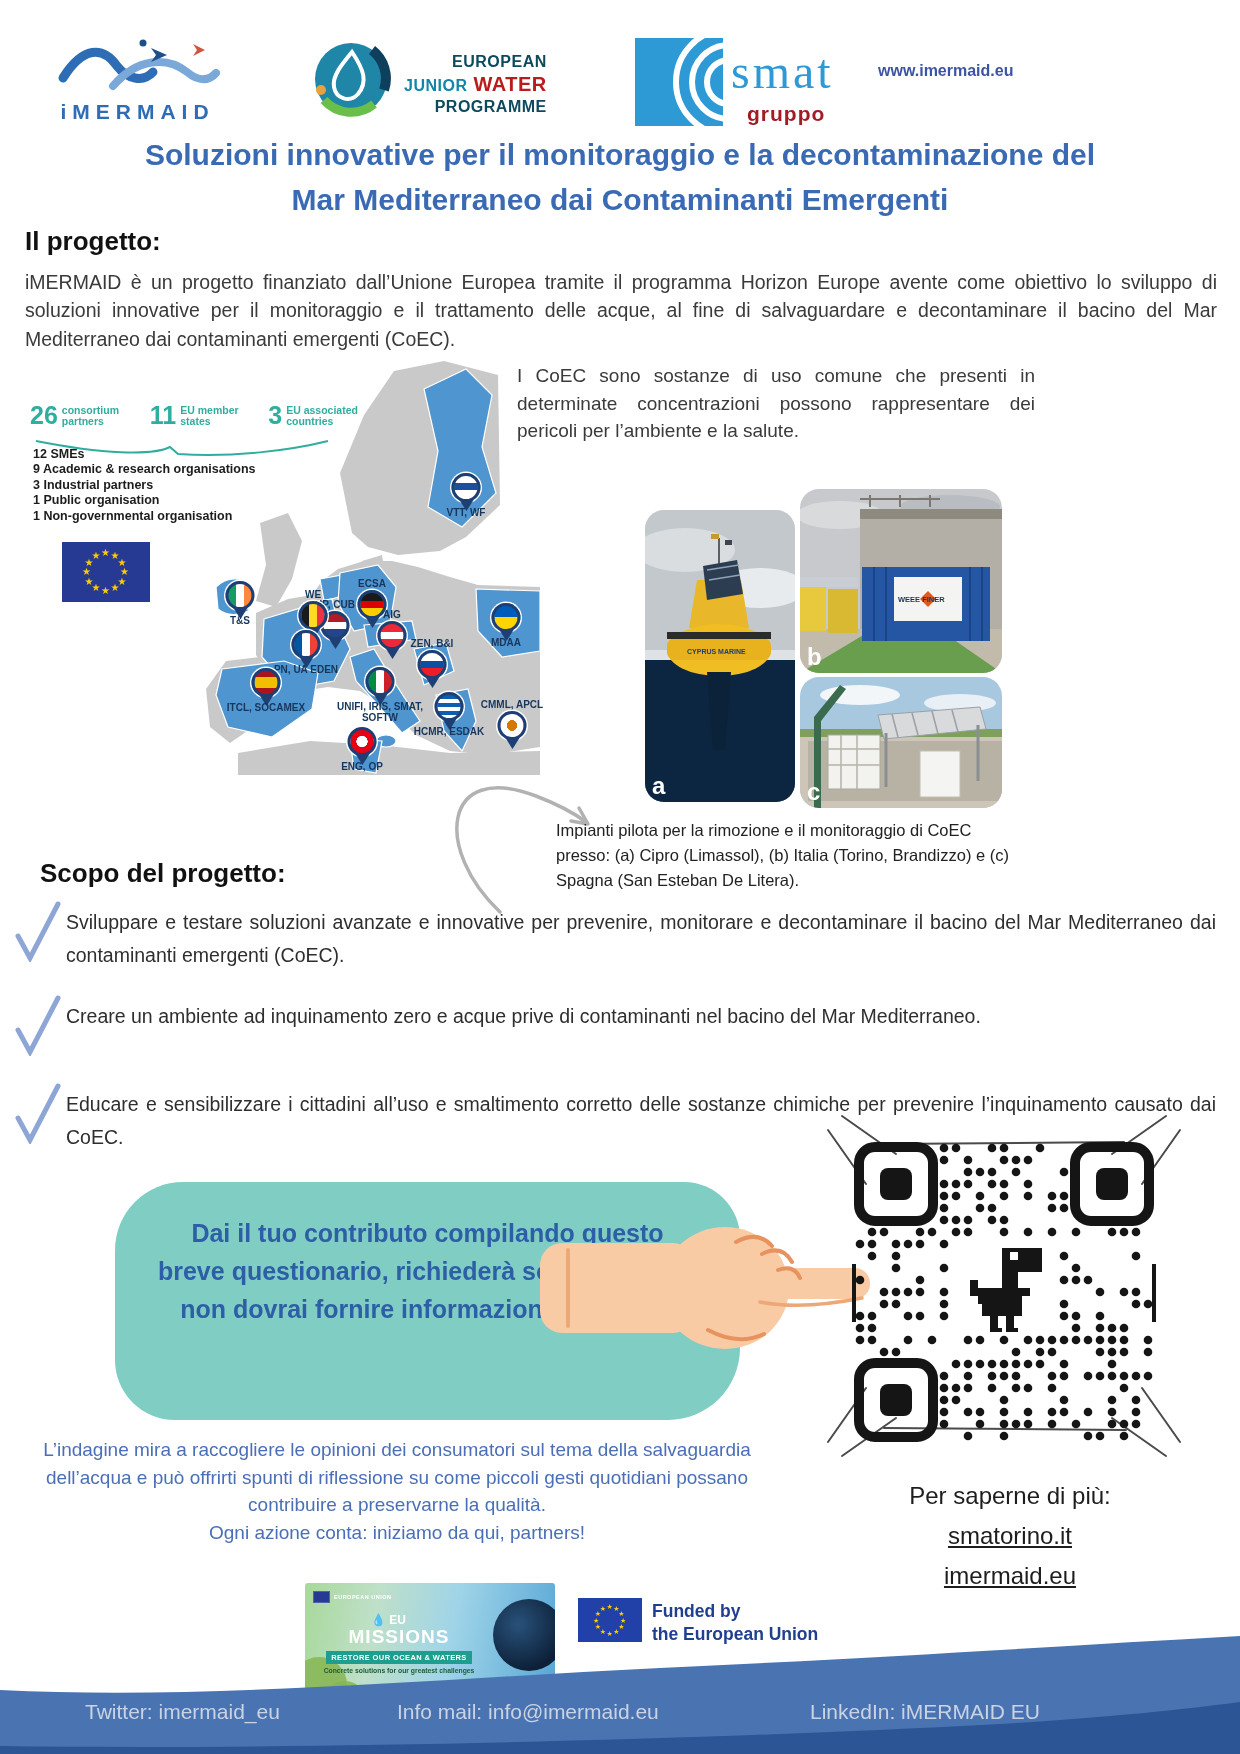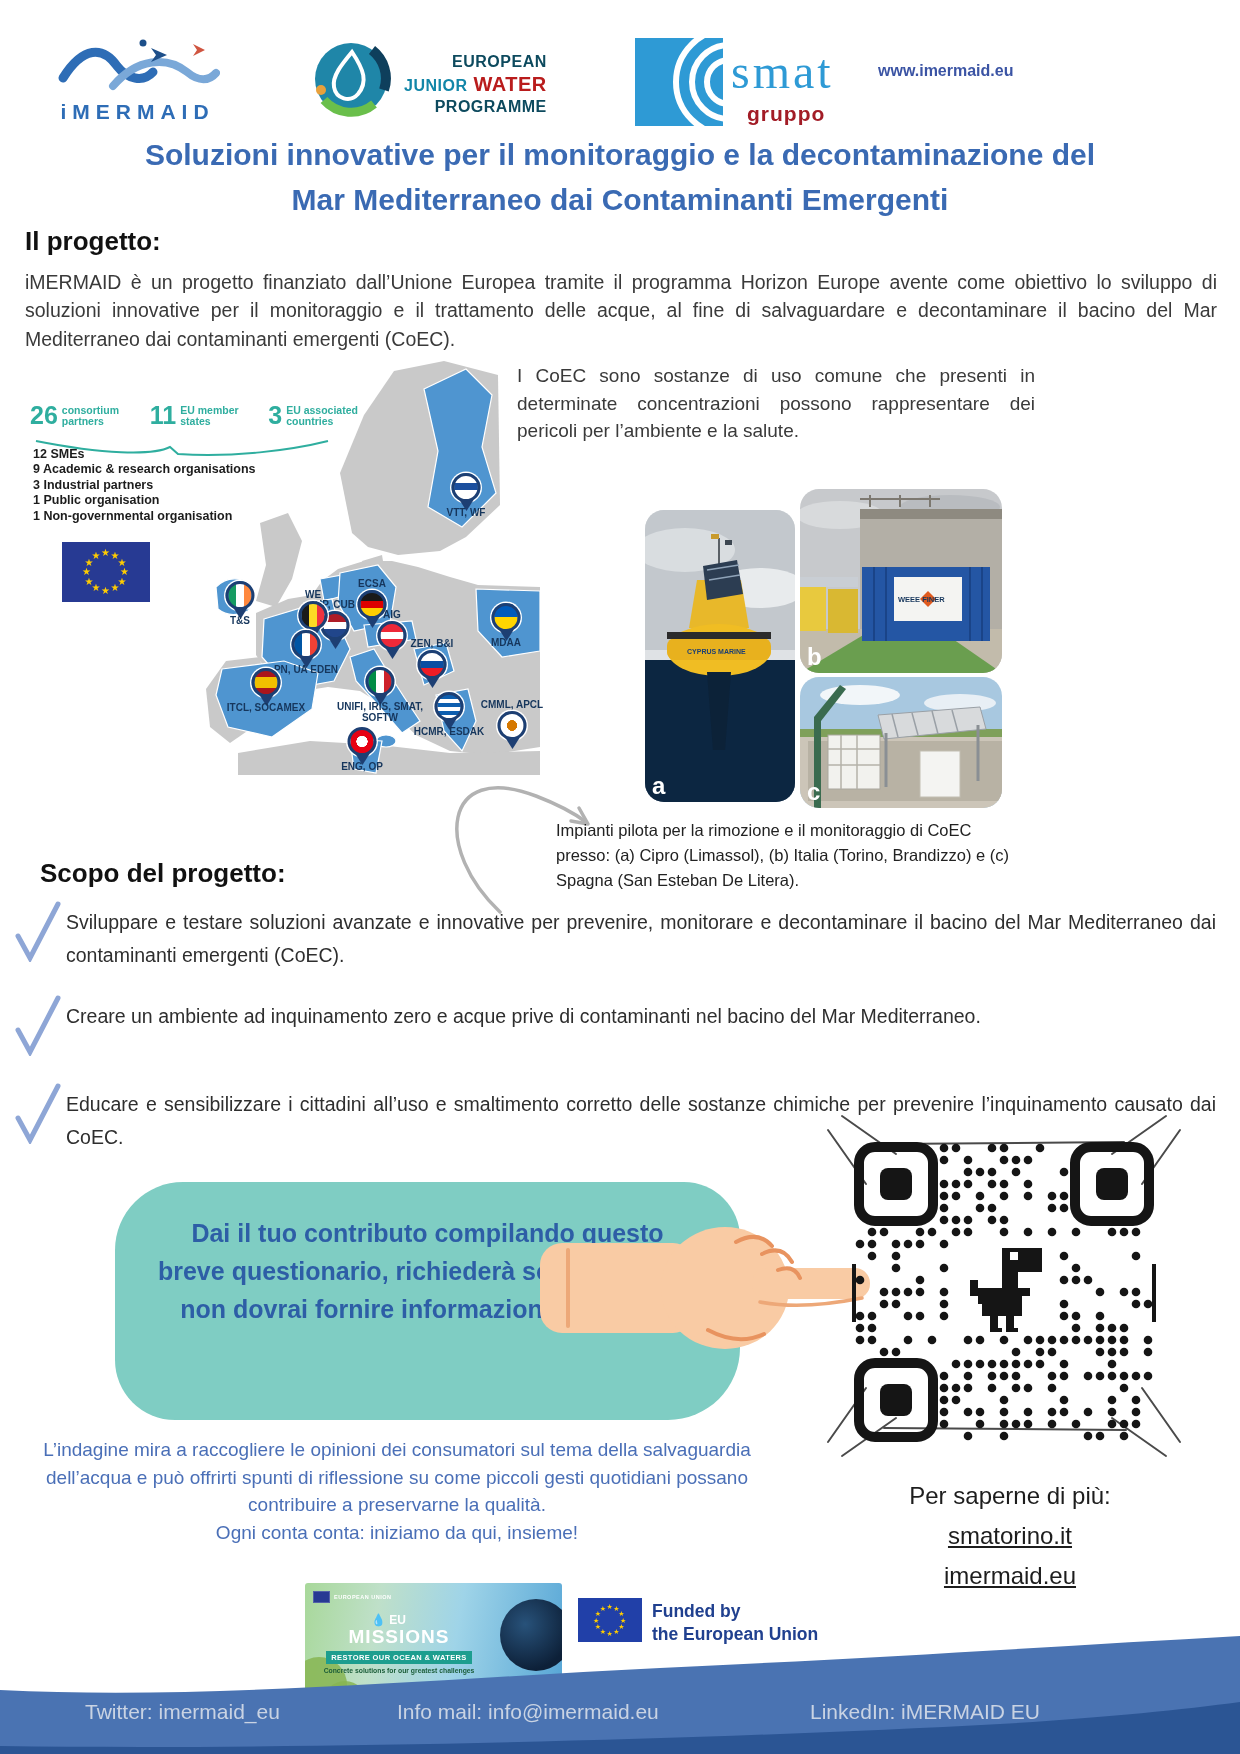--- a/index.html
+++ b/index.html
@@ -41,21 +41,21 @@
   .scopo-item{font-size:19.5px;line-height:1.7;text-align:justify;color:#2e2e2e;width:1150px;}
   
   .bubble{background:#7fcdc3;border-radius:68px 56px 72px 60px;color:#2d5ea6;font-weight:bold;
           font-size:25px;line-height:1.52;text-align:center;padding:32px 42px;box-sizing:border-box;}
   .survey-note{width:738px;text-align:center;color:#4a6fb7;font-size:19px;line-height:1.45;}
   .more-info{width:380px;display:flex;flex-direction:column;align-items:center;gap:12px;color:#1d1d1d;}
   .more-info-heading{font-size:24px;}
   .more-link{font-size:24px;text-decoration:underline;color:#1d1d1d;}
   
   .missions{background:linear-gradient(100deg,#a8d89a 0%,#bfe0c9 28%,#9fd4e8 58%,#57a6d6 100%);
-            border-radius:3px;overflow:hidden;padding-left:7px;}
+            border-radius:3px;overflow:hidden;}
   .missions-chip{position:absolute;left:8px;top:8px;display:flex;align-items:center;gap:4px;}
   .missions-chip-flag{width:15px;height:10px;background:#273a93;border:1px solid #ffffff33;}
   .missions-chip-text{font-size:5.5px;color:#ffffff;font-weight:bold;letter-spacing:.5px;}
   .missions-center{position:absolute;left:14px;top:30px;width:160px;text-align:center;}
   .missions-eu{color:#ffffff;font-weight:bold;font-size:12px;text-align:left;margin-left:52px;}
   .missions-title{color:#ffffff;font-weight:bold;font-size:19px;letter-spacing:1px;line-height:1;}
   .missions-tag{display:inline-block;background:#1d9e8f;color:#ffffff;font-weight:bold;font-size:7.5px;
                 padding:2px 5px;margin-top:4px;letter-spacing:.4px;}
   .missions-sub{color:#1a5c38;font-size:6.8px;font-weight:bold;margin-top:3px;}
   .missions-tags{position:absolute;right:6px;bottom:4px;color:#eef7ff;font-size:5px;}
@@ -602,21 +602,21 @@
       <rect x="136" y="174" width="8" height="12" fill="#151515"></rect>
       <rect x="152" y="174" width="8" height="12" fill="#151515"></rect>
       <rect x="136" y="186" width="12" height="4" fill="#151515"></rect>
       <rect x="152" y="186" width="12" height="4" fill="#151515"></rect>
       <rect x="156" y="110" width="8" height="8" fill="#ffffff"></rect>
     </svg>
 </div>
 
 <div class="abs survey-note" style="left:28px;top:1436px;">
   <div>L’indagine mira a raccogliere le opinioni dei consumatori sul tema della salvaguardia dell’acqua e può offrirti spunti di riflessione su come piccoli gesti quotidiani possano contribuire a preservarne la qualità.</div>
-  <div>Ogni conta conta: iniziamo da qui, insieme!</div>
+  <div>Ogni azione conta: iniziamo da qui, partners!</div>
 </div>
 
 <div class="abs more-info" style="left:820px;top:1482px;">
   <div class="more-info-heading">Per saperne di più:</div>
   <div class="more-link">smatorino.it</div>
   <div class="more-link">imermaid.eu</div>
 </div>
 
 <div class="abs missions" style="left:305px;top:1583px;width:250px;height:112px;">
   <div class="missions-blob" style="left:-14px;bottom:-18px;width:56px;height:56px;"></div>

